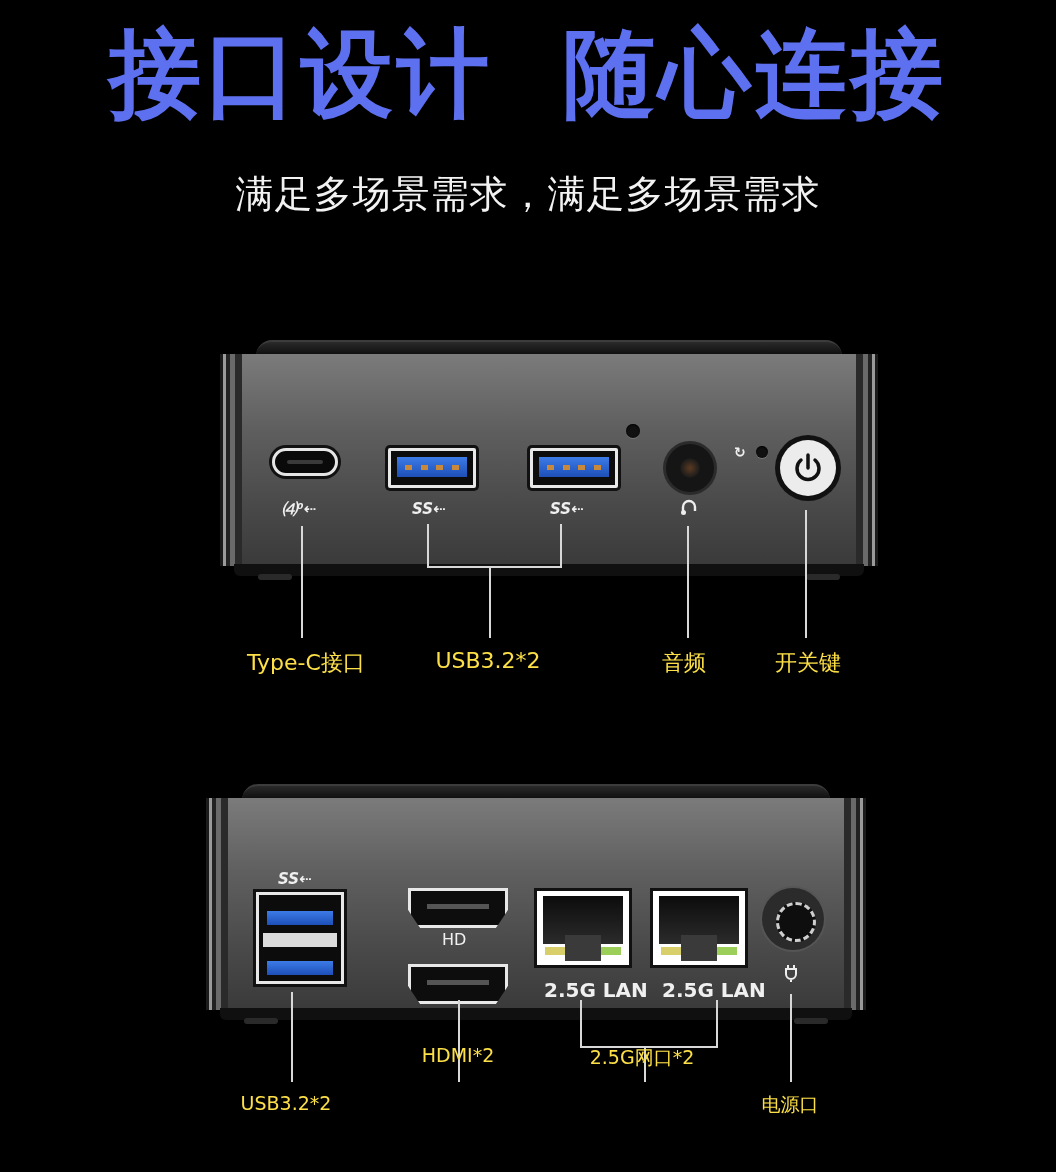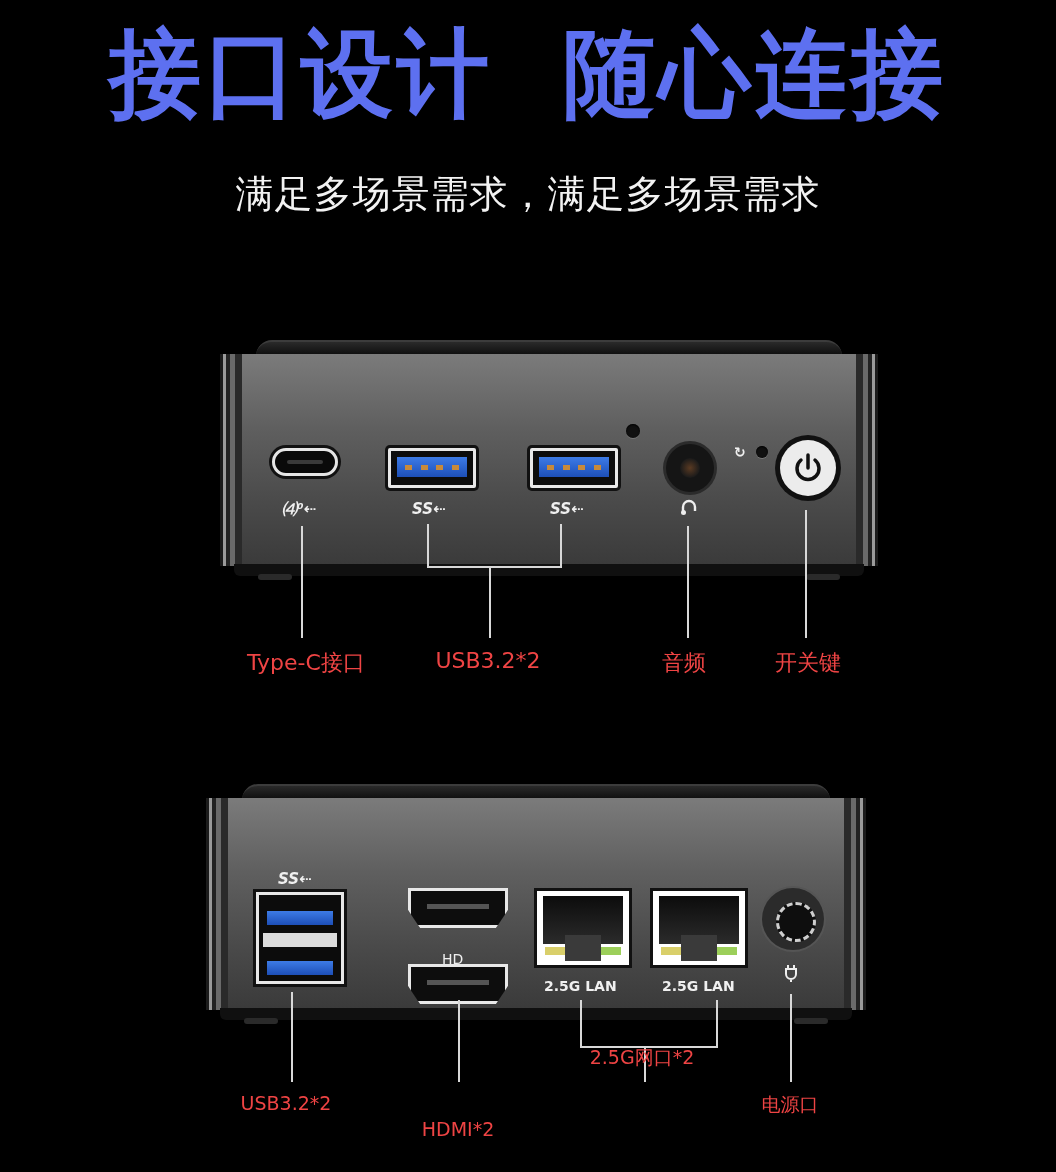--- a/index.html
+++ b/index.html
@@ -72,26 +72,26 @@
   }
   .hdmi::after { content:""; position:absolute; left:16px; right:16px; top:13px; height:5px; background:#555; }
   .rj45 { width: 98px; height: 80px; background: #fff; border: 3px solid #111; }
   .rj45 .hole { position:absolute; left:6px; right:6px; top:5px; height:48px; background: linear-gradient(#0c0c0c, #2b2b2b); }
   .rj45 .tab { position:absolute; left:28px; right:28px; top:44px; height:26px; background:#3a3a3a; }
   .rj45 .led1, .rj45 .led2 { position:absolute; top:56px; width:20px; height:8px; }
   .rj45 .led1 { left:8px; background:#d9cf6a; } .rj45 .led2 { right:8px; background:#9ccf5a; }
   .dcjack { width: 62px; height: 62px; border-radius: 50%; background: #2b2b2b; box-shadow: 0 0 0 2px #555; }
   .dcjack::after { content:""; position:absolute; left:14px; top:14px; width:34px; height:34px; border-radius:50%; background:#0e0e0e; border:3px dashed #cfcfcf; }
 
-  .port-text { position:absolute; color:#f0f0f0; font-size:14px; font-weight:bold; white-space:nowrap; }
+  .port-text { position:absolute; color:#f0f0f0; font-size:20px; font-weight:bold; white-space:nowrap; }
 
   
   .vline { position: absolute; width: 2px; background: #d8d8d8; }
   .hline { position: absolute; height: 2px; background: #d8d8d8; }
-  .callout { position: absolute; color: #ef4444; font-size: 22px; white-space: nowrap; transform: translateX(-50%); }
+  .callout { position: absolute; color: #fde047; font-size: 22px; white-space: nowrap; transform: translateX(-50%); }
   .callout.sm { font-size: 19px; }
 </style>
 </head>
 <body>
 
 <div class="title">
   <span>接口设计</span><span class="gap"></span><span>随心连接</span>
 </div>
 <div class="subtitle">满足多场景需求，满足多场景需求</div>
 
@@ -171,21 +171,21 @@
   </div>
 
   <span class="ico" style="left:72px; top:86px;">SS⇠</span>
   <div class="port usb-stack" style="left:50px; top:108px;">
     <div class="t1"></div>
       <div class="sep"></div>
       <div class="t2"></div>
   </div>
 
   <div class="port hdmi" style="left:202px; top:104px;"></div>
-  <span class="port-text" style="left:236px; top:167px; font-size:14px; font-weight:normal;">HD</span>
+  <span class="port-text" style="left:236px; top:146px; font-size:16px; font-weight:normal;">HD</span>
   <div class="port hdmi" style="left:202px; top:180px;"></div>
 
   <div class="port rj45" style="left:328px; top:104px;">
     <div class="hole"></div>
       <div class="tab"></div>
       <div class="led1"></div>
       <div class="led2"></div>
   </div>
   <span class="port-text" style="left:338px; top:194px;">2.5G LAN</span>
 
@@ -207,15 +207,15 @@
 
 <div class="vline" style="left:291px; top:992px; height:90px;"></div>
 <div class="vline" style="left:458px; top:1000px; height:82px;"></div>
 <div class="vline" style="left:580px; top:1000px; height:48px;"></div>
 <div class="vline" style="left:716px; top:1000px; height:48px;"></div>
 <div class="hline" style="left:580px; top:1046px; width:138px;"></div>
 <div class="vline" style="left:644px; top:1046px; height:36px;"></div>
 <div class="vline" style="left:790px; top:994px; height:88px;"></div>
 
 <div class="callout sm" style="left:286px; top:1092px;">USB3.2*2</div>
-<div class="callout sm" style="left:458px; top:1118px;">HDMI*2</div>
+<div class="callout sm" style="left:458px; top:1044px;">HDMI*2</div>
 <div class="callout sm" style="left:642px; top:1045px;">2.5G网口*2</div>
 <div class="callout sm" style="left:790px; top:1092px;">电源口</div>
 
 </body></html>

